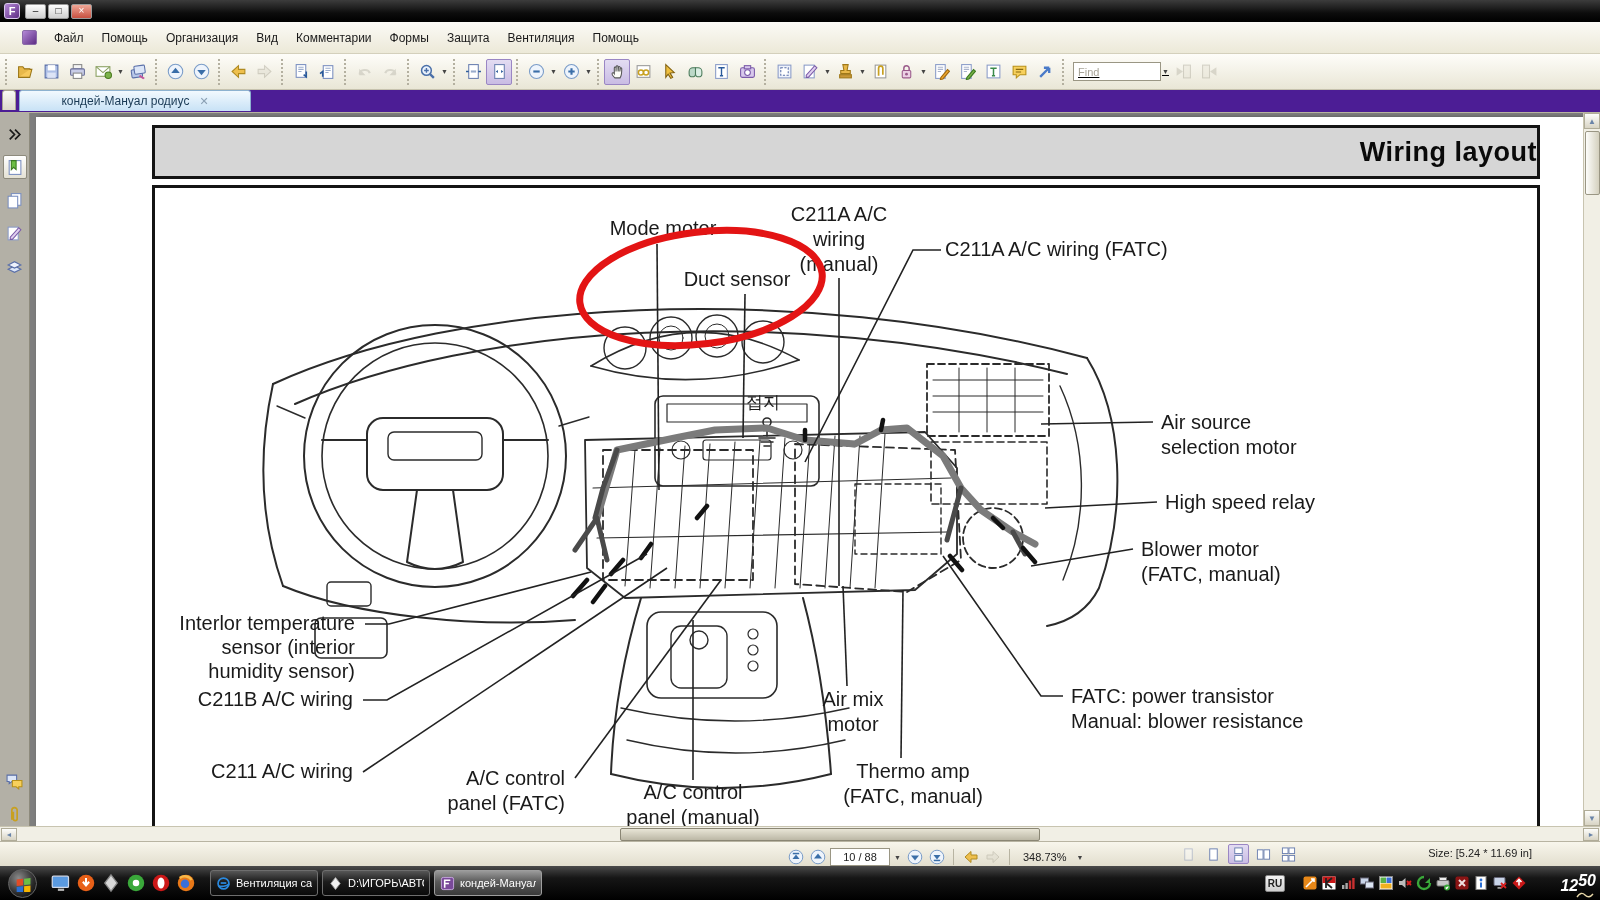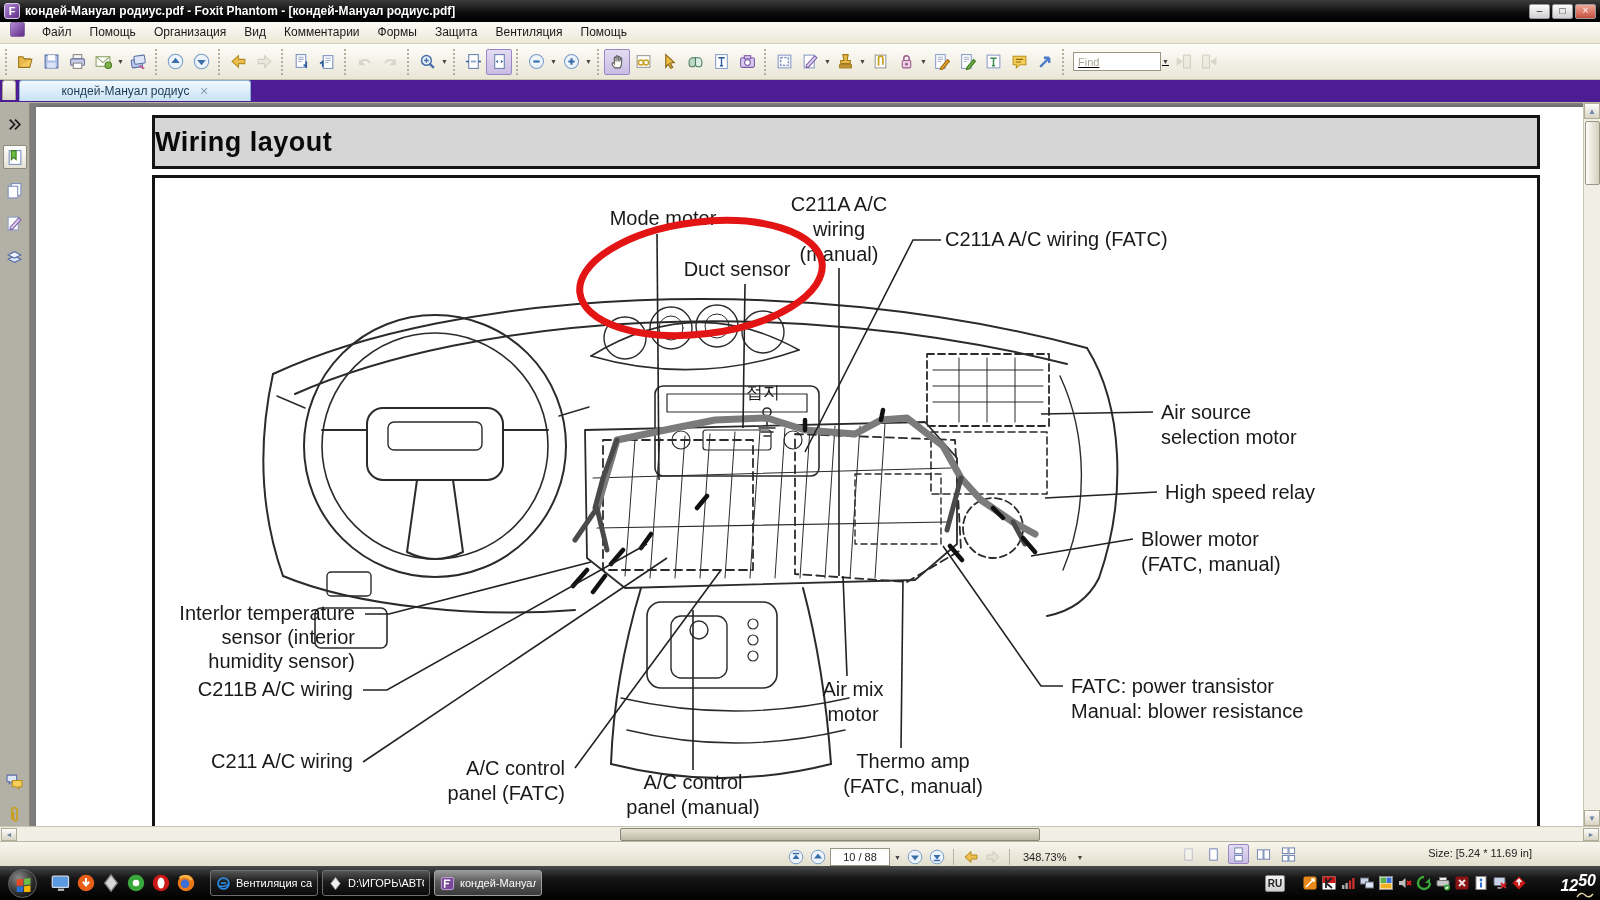--- a/index.html
+++ b/index.html
@@ -13,22 +13,22 @@
   .titlebar .appicon { width:16px; height:16px; margin-right:5px; border-radius:3px;
     background:linear-gradient(135deg,#b489d6,#5e2d85); color:#fff; font-weight:bold; font-size:11px;
     display:flex; align-items:center; justify-content:center; border:1px solid #d8c8ec; }
   .titlebar .title { font-weight:bold; font-size:12px; text-shadow:1px 1px 1px #000; flex:1; white-space:nowrap; overflow:hidden; }
   .winbtns { display:flex; gap:2px; }
   .winbtn { width:21px; height:15px; border:1px solid #9a9a9a; border-radius:2px; color:#222;
     background:linear-gradient(#fdfdfd,#cfcfcf); font-size:10px; line-height:12px; text-align:center; cursor:default; }
   .winbtn.close { background:linear-gradient(#f0a898,#c75040); color:#fff; }
 
   
-  .menubar { height:22px; background:linear-gradient(#fbfaf6,#ece9d8); border-bottom:1px solid #d4d0bc;
-    display:flex; padding-left:8px; flex:0 0 auto; }
+  .menubar { height:32px; background:linear-gradient(#fbfaf6,#ece9d8); border-bottom:1px solid #d4d0bc;
+    display:flex; align-items:center; padding-left:20px; flex:0 0 auto; }
   .menubar .appicon-sm { width:15px; height:15px; margin:0 8px 0 2px; border-radius:2px;
     background:linear-gradient(135deg,#b489d6,#5e2d85); border:1px solid #8a6aa8; }
   .menuitem { padding:3px 9px; color:#1a1a1a; cursor:default; }
 
   
   .toolbar { height:36px; background:linear-gradient(#fefdf9,#e9e6d6); border-bottom:1px solid #c6c2ae;
     display:flex; align-items:center; padding:0 4px; flex:0 0 auto; }
   .tgroup { display:flex; align-items:center; padding:0 3px 0 8px; height:30px;
     background:radial-gradient(circle, #b4b0a0 1px, transparent 1.2px) left center/4px 4px repeat-y; }
   .tbtn { width:26px; height:26px; display:flex; align-items:center; justify-content:center;
@@ -60,21 +60,21 @@
   .sb-spacer { flex:1; }
   .docarea { flex:1; background:#7e7e7e; position:relative; min-width:0; }
   .vscroll { position:absolute; right:0; top:0; bottom:0; width:17px; background:#f1efe5; border-left:1px solid #c8c4b0; }
   .vs-btn { height:16px; display:flex; align-items:center; justify-content:center; font-size:8px; color:#6a84a8;
     background:linear-gradient(#fdfdfb,#d8d4c4); border:1px solid #b0ac98; }
   .vs-btn.bottom { position:absolute; bottom:0; left:0; right:0; }
   .vs-thumb { position:absolute; top:18px; left:1px; width:15px; height:64px; border:1px solid #9a9684;
     border-radius:2px; background:linear-gradient(90deg,#fdfdfb,#d4d0be); }
   .page { position:absolute; left:6px; top:4px; right:17px; bottom:0; background:#fff; box-shadow:2px 0 4px rgba(0,0,0,.35); }
   .hdrbox { position:absolute; left:116px; top:8px; width:1388px; height:54px; background:#d6d6d6;
-    border:3px solid #141414; display:flex; align-items:center; justify-content:flex-start; }
+    border:3px solid #141414; display:flex; align-items:center; justify-content:flex-end; }
   .hdrbox .ptitle { font-size:27px; font-weight:bold; color:#0a0a0a; letter-spacing:.5px; }
   .diagbox { position:absolute; left:116px; top:68px; width:1388px; bottom:-4px; background:#fff;
     border:3px solid #141414; border-bottom:none; overflow:hidden; }
   .diagbox svg { width:1382px; height:652px; display:block; }
 
   
   .hscroll { height:15px; background:#f1efe5; border-top:1px solid #c8c4b0; position:relative; flex:0 0 auto; }
   .hs-btn { position:absolute; top:1px; width:16px; height:13px; display:flex; align-items:center; justify-content:center;
     font-size:7px; color:#6a84a8; background:linear-gradient(#fdfdfb,#d8d4c4); border:1px solid #b0ac98; }
   .hs-thumb { position:absolute; top:1px; left:620px; width:420px; height:13px; border:1px solid #8a8674;
@@ -123,21 +123,20 @@
 
   svg text { font-family:"Liberation Sans", sans-serif; }
 </style>
 </head>
 <body>
 
 <div id="app">
 
   <div class="titlebar">
     <div class="appicon">F</div>
-    <div class="title">кондей-Мануал родиус.pdf - Foxit Phantom - [кондей-Мануал родиус.pdf]</div>
     <div class="winbtns" id="winbtns">
         <div class="winbtn">–</div>
         <div class="winbtn">□</div>
         <div class="winbtn close">×</div>
       </div>
   </div>
 
   <div class="menubar">
     <div class="appicon-sm"></div>
     <div id="menuitems" style="display:flex;">

